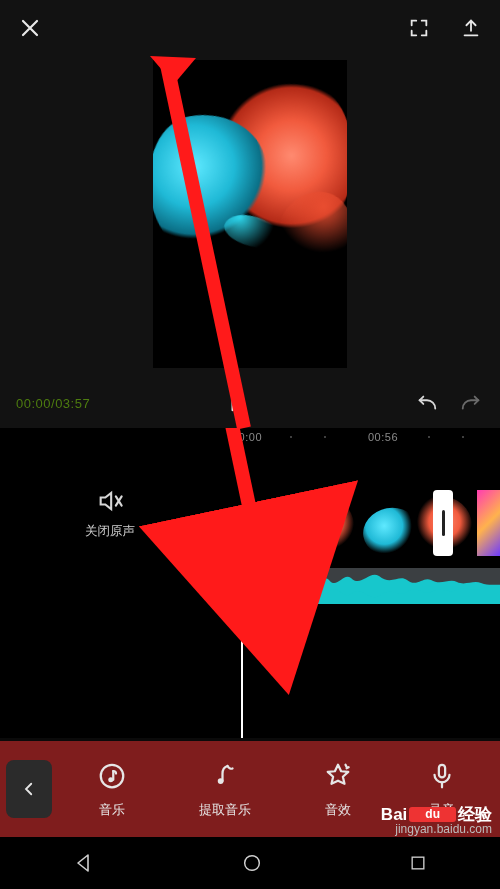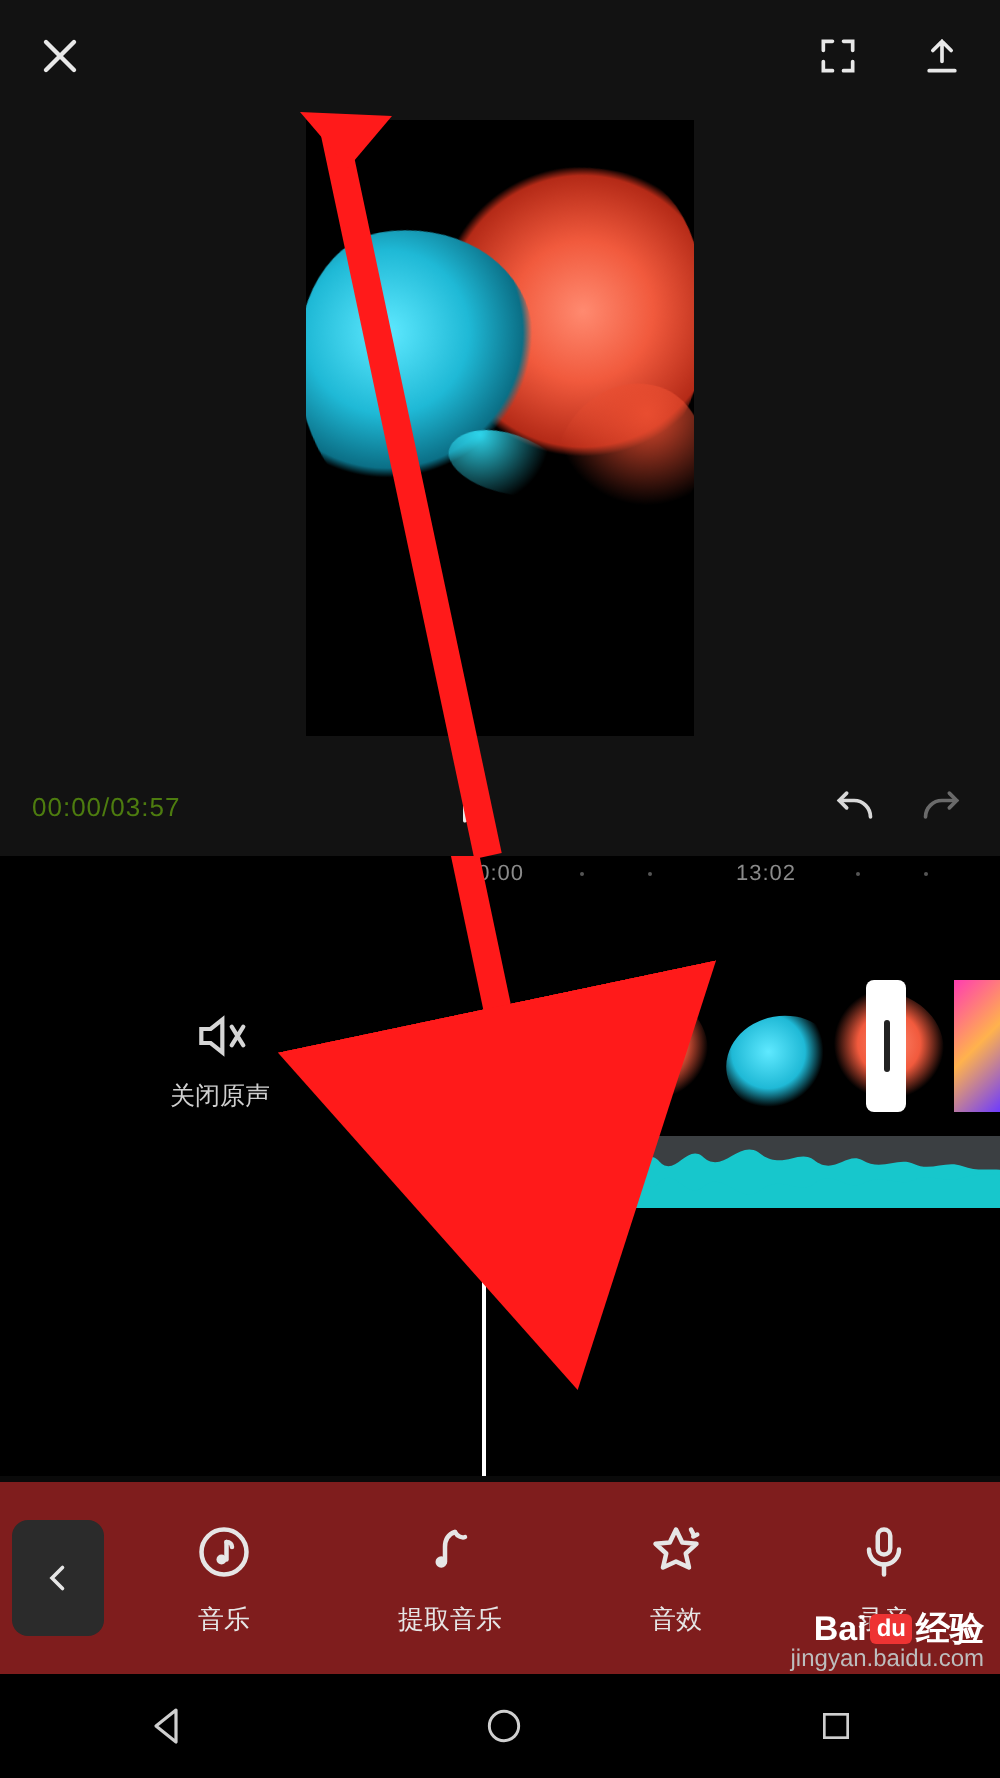--- a/index.html
+++ b/index.html
@@ -97,21 +97,21 @@
     font-size: 11px;
     color: #8a8a8a;
     letter-spacing: .5px;
   }
   .ruler .tick { position:absolute; top: 3px; }
   .ruler .dot { position:absolute; top: 8px; width:2px; height:2px; background:#555; border-radius:50%; }
 
   .tracks { position: relative; height: 260px; }
 
   .mute {
-    position:absolute; left: 50px; top: 54px; width: 120px;
+    position:absolute; left: 50px; top: 37px; width: 120px;
     display:flex; flex-direction:column; align-items:center; gap:8px;
     color:#cfcfcf;
   }
   .mute .label { font-size: 12.5px; color:#cfcfcf; }
 
   .playhead {
     position:absolute; left: 241px; top: 0; width: 2px; height: 300px;
     background: #fff;
   }
 
@@ -173,21 +173,21 @@
     background:#000; display:flex; align-items:center; justify-content:space-around;
     color:#cfcfcf;
   }
 
   .watermark {
     position:absolute; right:8px; bottom:53px;
     text-align:right; line-height:1.05;
     pointer-events:none;
   }
   .watermark .l1 { font-size:17px; font-weight:700; color:#fff; display:flex; align-items:center; gap:2px; justify-content:flex-end;}
-  .watermark .du { background:#e33; color:#fff; font-size:12px; padding:1px 3px; border-radius:3px; font-weight:700;}
+  .watermark .du { background:#e33; color:#fff; font-size:12px; padding:1px 16px; border-radius:3px; font-weight:700;}
   .watermark .l2 { font-size:12px; color:#bdbdbd; }
 
   svg { display:block; }
 </style>
 </head>
 <body>
 
 <div class="topbar">
   <span class="ic">
     <svg width="24" height="24" viewBox="0 0 24 24" fill="none" stroke="#e8e8e8" stroke-width="2.2" stroke-linecap="round">
@@ -236,21 +236,21 @@
       </svg>
     </span>
   </div>
 </div>
 
 <div class="timeline">
   <div class="ruler">
     <span class="tick" style="left:232px">00:00</span>
     <span class="dot" style="left:290px"></span>
     <span class="dot" style="left:324px"></span>
-    <span class="tick" style="left:368px">13:02</span>
+    <span class="tick" style="left:368px">00:56</span>
     <span class="dot" style="left:428px"></span>
     <span class="dot" style="left:462px"></span>
   </div>
 
   <div class="tracks">
     <div class="mute">
       <span class="ic">
         <svg width="28" height="28" viewBox="0 0 24 24" fill="none" stroke="#d6d6d6" stroke-width="1.8" stroke-linecap="round">
           <path d="M4 9v6h4l5 4V5L8 9H4z"></path>
           <path d="M17 8l5 8M22 8l-5 8"></path>

